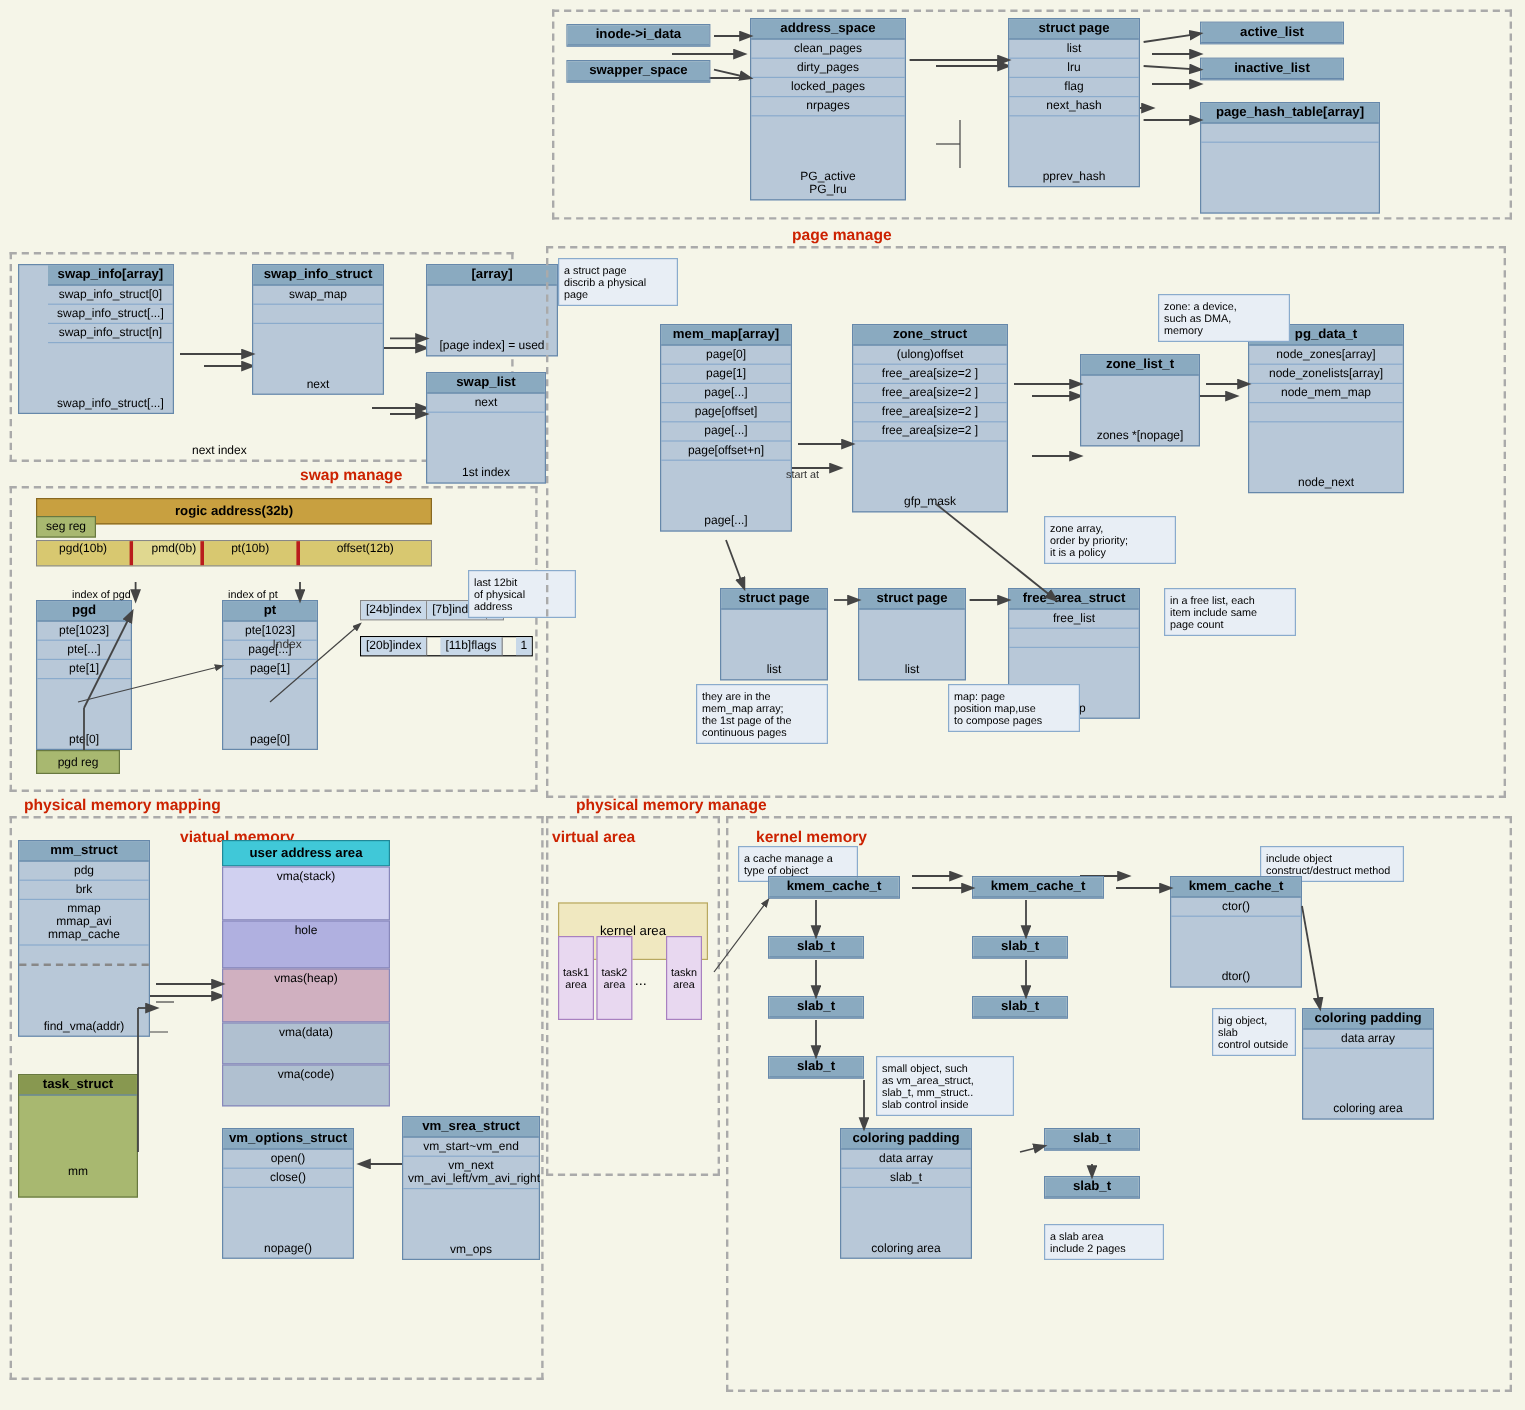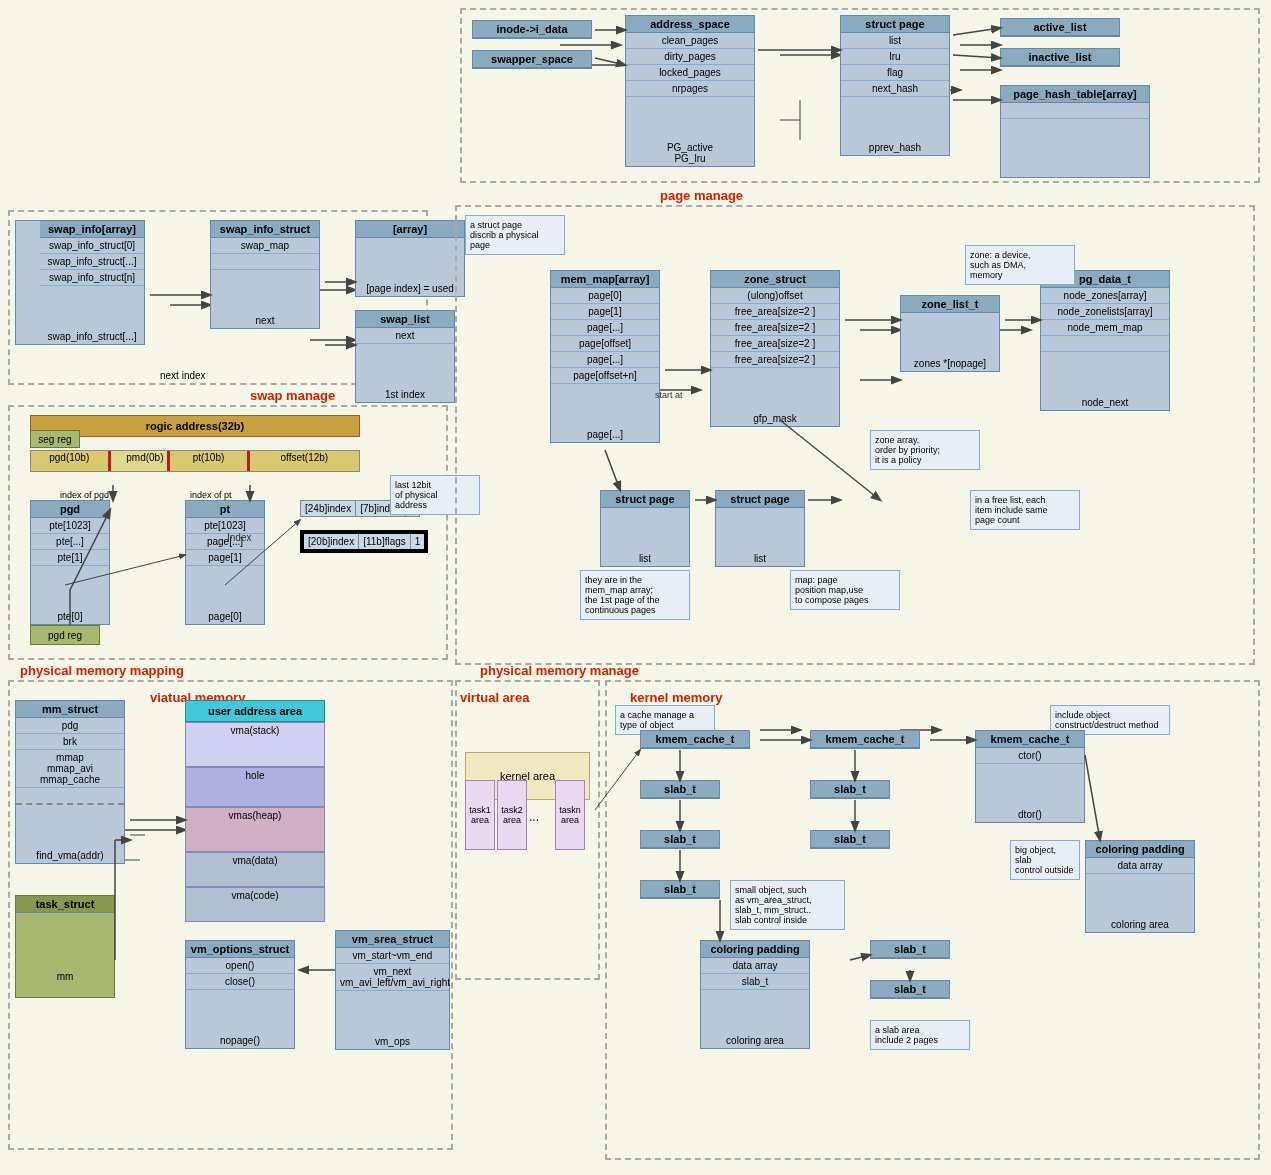--- a/index.html
+++ b/index.html
@@ -293,21 +293,21 @@
     <div class="field">page[1]</div>
     <div class="field">page[0]</div>
   </div>
 
   <div style="position:absolute;left:300px;top:500px;display:flex;border:1px solid #888;">
     <div style="background:#c8d8e8;padding:2px 4px;border-right:1px solid #888;font-size:10px;">[24b]index</div>
     <div style="background:#c8d8e8;padding:2px 4px;border-right:1px solid #888;font-size:10px;">[7b]index</div>
     <div style="background:#c8d8e8;padding:2px 4px;font-size:10px;">0</div>
   </div>
 
-  <div style="position:absolute;left:300px;top:530px;display:flex;border:4px solid #000000;">
+  <div style="position:absolute;left:300px;top:530px;display:flex;border:1px solid #000000;gap:11px;">
     <div style="background:#c8d8e8;padding:2px 4px;border-right:1px solid #888;font-size:10px;">[20b]index</div>
     <div style="background:#c8d8e8;padding:2px 4px;border-right:1px solid #888;font-size:10px;">[11b]flags</div>
     <div style="background:#c8d8e8;padding:2px 4px;font-size:10px;">1</div>
   </div>
 
   <div style="position:absolute;left:227px;top:532px;font-size:10px;color:#333;">Index</div>
 
   <div class="note-box" style="left:390px;top:475px;width:90px;font-size:9px;">last 12bit<br>of physical<br>address</div>
 
   <div style="position:absolute;left:60px;top:490px;font-size:9px;">index of pgd</div>
@@ -365,20 +365,26 @@
   <div class="uml-box" style="left:600px;top:490px;width:90px;">
     <div class="title">struct page</div>
     <div class="field">list</div>
   </div>
 
   <div class="uml-box" style="left:715px;top:490px;width:90px;">
     <div class="title">struct page</div>
     <div class="field">list</div>
   </div>
 
+  <div class="uml-box" style="left:840px;top:490px;width:110px;">
+    <div class="title">free_area_struct</div>
+    <div class="field">free_list</div>
+    <div class="field">&nbsp;</div>
+    <div class="field">map</div>
+  </div>
 
   <div class="note-box" style="left:965px;top:245px;width:110px;font-size:9px;">zone: a device,<br>such as DMA,<br>memory</div>
 
   <div class="note-box" style="left:870px;top:430px;width:110px;font-size:9px;">zone array,<br>order by priority;<br>it is a policy</div>
 
   <div class="note-box" style="left:580px;top:570px;width:110px;font-size:9px;">they are in the<br>mem_map array;<br>the 1st page of the<br>continuous pages</div>
 
   <div class="note-box" style="left:790px;top:570px;width:110px;font-size:9px;">map: page<br>position map,use<br>to compose pages</div>
 
   <div class="note-box" style="left:970px;top:490px;width:110px;font-size:9px;">in a free list, each<br>item include same<br>page count</div>

